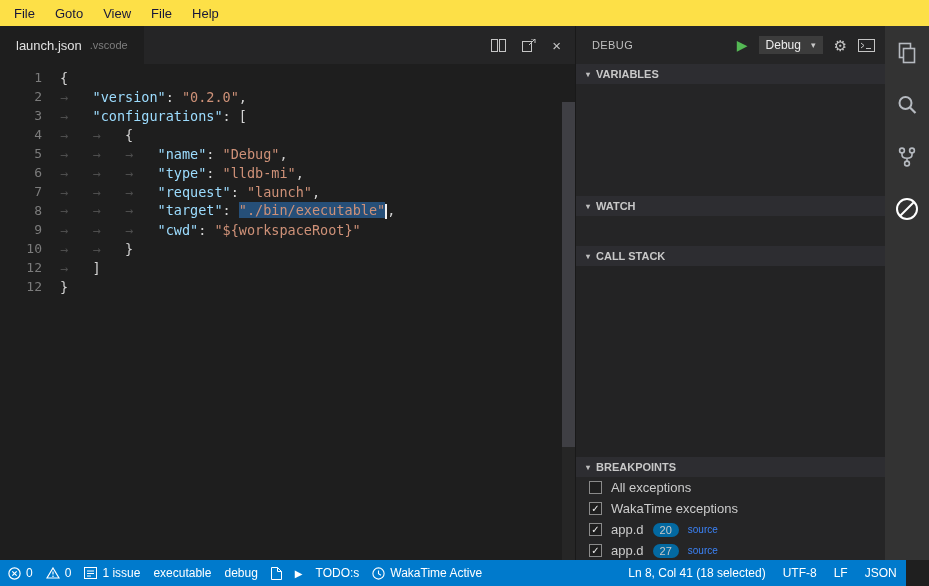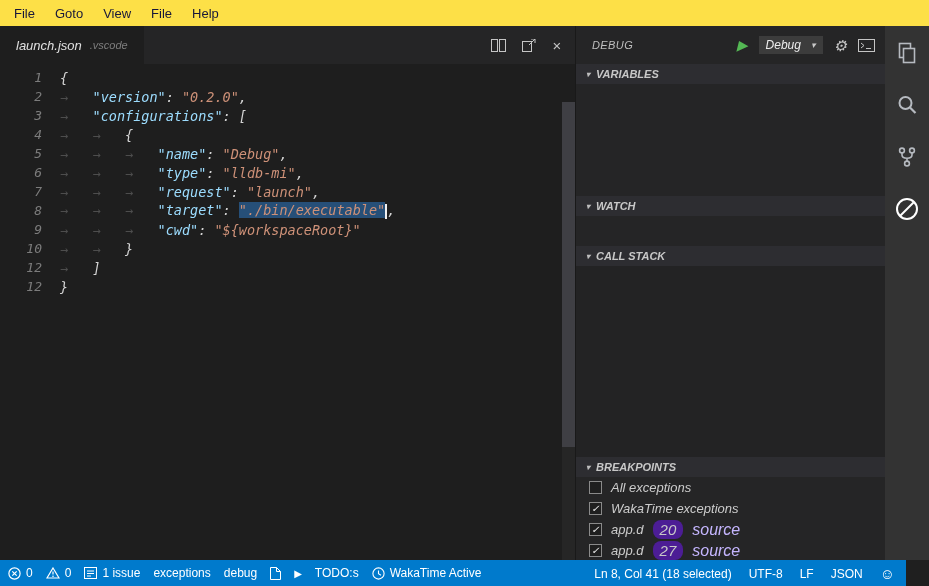--- a/index.html
+++ b/index.html
@@ -5,21 +5,21 @@
   * { margin:0; padding:0; box-sizing:border-box; }
   html,body { width:929px; height:586px; overflow:hidden; background:#1e1e1e;
               font-family:"Liberation Sans", sans-serif; }
   .window { position:relative; width:929px; height:586px; display:flex; flex-direction:column; }
 
   
   .menubar { height:26px; flex:none; background:#fde047; display:flex; align-items:center; padding:0 4px; }
   .menu-item { font-size:13px; color:#17173a; padding:3px 10px; cursor:default; }
 
   
-  .main { flex:1; display:flex; min-height:0;font-style:italic; }
+  .main { flex:1; display:flex; min-height:0; }
 
   
   .editor-area { width:575px; flex:none; background:#1e1e1e; display:flex; flex-direction:column; position:relative; }
   .tabbar { height:38px; flex:none; background:#252526; display:flex; justify-content:space-between; align-items:stretch; }
   .tab { display:flex; align-items:center; gap:8px; padding:0 16px; background:#1e1e1e; }
   .tab-name { color:#e0e0e0; font-size:13px; }
   .tab-path { color:#7e7e7e; font-size:11px;text-align:center; }
   .tab-actions { display:flex; align-items:center; gap:16px; padding-right:14px; }
   .tab-actions .ticon { color:#c5c5c5; display:flex; align-items:center; }
   .close-glyph { font-size:15px; color:#c5c5c5; }
@@ -56,33 +56,33 @@
   .tri { font-size:8px; color:#bdbdbd; }
   .sec-body { background:#252526; }
   .body-variables { height:112px; }
   .body-watch { height:30px; }
   .body-callstack { height:191px; background:#232324; }
   .body-breakpoints { flex:1; min-height:0; overflow:hidden; }
 
   .bp-row { height:21px; display:flex; align-items:center; gap:9px; padding:0 13px; font-size:13px; color:#cccccc; }
   .bp-check { width:13px; height:13px; flex:none; border:1px solid #8a8a8a; background:#1f1f1f;
               font-size:10px; line-height:11px; text-align:center; color:#f0f0f0; }
-  .bp-badge { background:#4c1d95; border-radius:8px; font-size:15px; padding:1px 7px; color:#c8c8c8; }
-  .bp-suffix { color:#c4b5fd; font-size:16px; }
+  .bp-badge { background:#0369a1; border-radius:8px; font-size:11px; padding:1px 7px; color:#c8c8c8; }
+  .bp-suffix { color:#3b82f6; font-size:10px; }
 
   
   .activitybar { width:44px; flex:none; background:#333333; display:flex; flex-direction:column; align-items:center;
                  padding-top:12px; gap:22px; }
   .ab-icon { width:30px; height:30px; display:flex; align-items:center; justify-content:center; cursor:pointer; }
 
   
   .statusbar { height:26px; flex:none; background:#007acc; display:flex; align-items:center; color:#ffffff;
                font-size:12px; padding-left:8px; position:relative; }
   .sb-left { display:flex; align-items:center; gap:13px; }
-  .sb-right { margin-left:auto; display:flex; align-items:flex-end; gap:17px; padding-right:34px; }
+  .sb-right { margin-left:auto; display:flex; align-items:center; gap:17px; }
   .sb-item { display:flex; align-items:center; gap:5px; white-space:nowrap; }
   .statusbar-corner { position:absolute; right:0; top:0; width:23px; height:26px; background:#1f1f1f; }
   .smiley { font-size:15px; line-height:1; }
 </style>
 </head>
 <body>
 
 <div class="window">
 
   <div class="menubar">
@@ -291,21 +291,21 @@
       <span class="sb-item">
         <svg width="13" height="12" viewBox="0 0 13 12">
             <rect x="0.5" y="0.5" width="12" height="11" fill="none" stroke="#ffffff"></rect>
             <line x1="3" y1="4" x2="10" y2="4" stroke="#ffffff"></line>
             <line x1="3" y1="6.5" x2="10" y2="6.5" stroke="#ffffff"></line>
             <line x1="3" y1="9" x2="7" y2="9" stroke="#ffffff"></line>
           </svg>
         <span>1 issue</span>
       </span>
       <span class="sb-item">
-        <span>exceptions</span>
+        <span>executable</span>
       </span>
       <span class="sb-item">
         <span>debug</span>
       </span>
       <span class="sb-item">
         <svg width="11" height="13" viewBox="0 0 11 13">
             <path d="M0.5 0.5 h6 l4 4 v8 h-10 Z" fill="none" stroke="#ffffff"></path>
             <path d="M6.5 0.5 v4 h4" fill="none" stroke="#ffffff"></path>
           </svg>
       </span>

